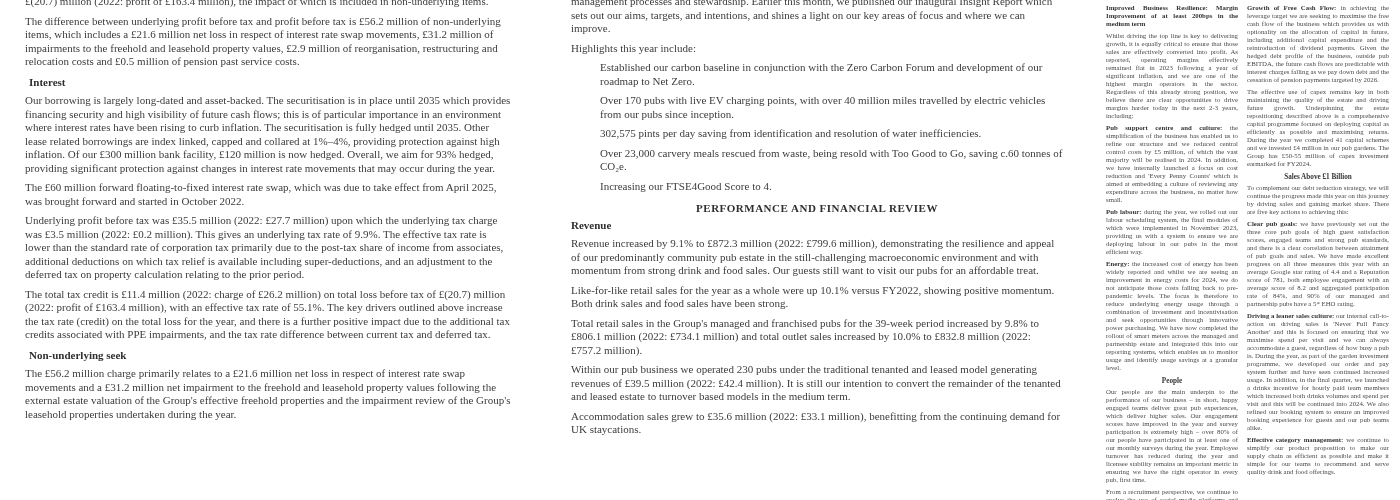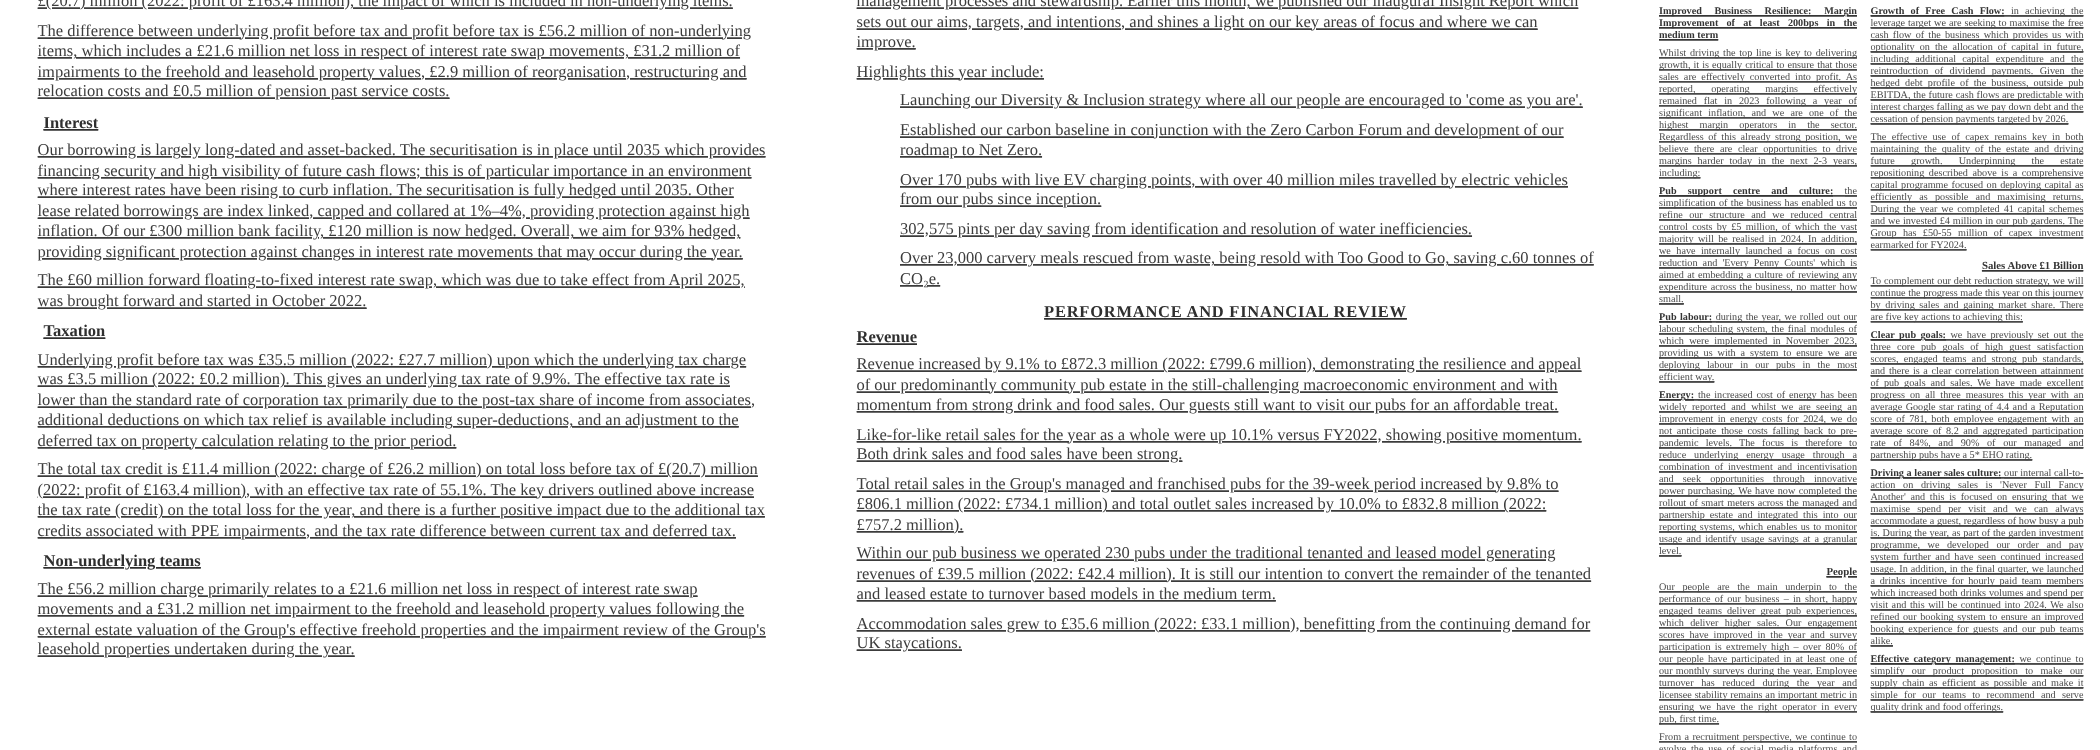--- a/index.html
+++ b/index.html
@@ -1,61 +1,60 @@
 <!DOCTYPE html>
 <html><head>
 <meta charset="utf-8">
 <style>
-  * { margin:0; padding:0; box-sizing:border-box;text-decoration:underline; }
+  * { margin:0; padding:0; box-sizing:border-box; }
   html,body { width:1400px; height:500px; background:#ffffff; }
   body { font-family:"Liberation Serif", serif; color:#3c3c3c; overflow:hidden; }
   .page { position:relative; width:1400px; height:500px; background:#fff; overflow:hidden; }
   .col { position:absolute; top:0; height:510px; overflow:hidden; }
   .col1 { left:25px;  width:488px; font-size:11px; line-height:13.5px; }
   .col2 { left:571px; width:492px; font-size:11px; line-height:13.5px; }
   .col3 { left:1106px; width:132px; }
   .col4 { left:1247px; width:142px; }
   .col3, .col4 { font-size:6.8px; line-height:8px; text-align:justify; color:#494949; padding-top:4px; }
   .col1 p, .col2 p { margin-bottom:6px; }
   .clip-top { margin-top:-5px; }
   h3.sub { font-size:11px; font-weight:bold; color:#2f2f2f; margin:7px 4px 5px; }
   .perf-heading { font-size:11px; font-weight:bold; letter-spacing:.5px; color:#2f2f2f; margin:9px 0 2px;text-align:center; }
   .rev-heading { font-size:11px; font-weight:bold; color:#2f2f2f; margin:3px 0 5px; }
   .hl-item { margin-left:29px; margin-bottom:7px; }
   .col3 p, .col4 p { margin-bottom:4px; }
   .intro-bold { font-weight:bold; color:#353535; }
-  .tiny-heading { font-weight:bold; font-size:7.2px; color:#353535; margin:5px 0 3px; text-align:right; }
+  .tiny-heading { font-weight:bold; font-size:7.2px; color:#353535; margin:5px 0 3px; text-align:center; }
   .lead { font-weight:bold; color:#353535; }
 </style>
 </head>
 <body>
 
 <div class="page">
 
   <div class="col col1">
     <p class="clip-top">£(20.7) million (2022: profit of £163.4 million), the impact of which is included in non-underlying items.</p>
     <p>The difference between underlying profit before tax and profit before tax is £56.2 million of non-underlying items, which includes a £21.6 million net loss in respect of interest rate swap movements, £31.2 million of impairments to the freehold and leasehold property values, £2.9 million of reorganisation, restructuring and relocation costs and £0.5 million of pension past service costs.</p>
     <h3 class="sub">Interest</h3>
     <p>Our borrowing is largely long-dated and asset-backed. The securitisation is in place until 2035 which provides financing security and high visibility of future cash flows; this is of particular importance in an environment where interest rates have been rising to curb inflation. The securitisation is fully hedged until 2035. Other lease related borrowings are index linked, capped and collared at 1%–4%, providing protection against high inflation. Of our £300 million bank facility, £120 million is now hedged. Overall, we aim for 93% hedged, providing significant protection against changes in interest rate movements that may occur during the year.</p>
     <p>The £60 million forward floating-to-fixed interest rate swap, which was due to take effect from April 2025, was brought forward and started in October 2022.</p>
-    <h3 class="sub">Taxation</h3>
     <p>Underlying profit before tax was £35.5 million (2022: £27.7 million) upon which the underlying tax charge was £3.5 million (2022: £0.2 million). This gives an underlying tax rate of 9.9%. The effective tax rate is lower than the standard rate of corporation tax primarily due to the post-tax share of income from associates, additional deductions on which tax relief is available including super-deductions, and an adjustment to the deferred tax on property calculation relating to the prior period.</p>
     <p>The total tax credit is £11.4 million (2022: charge of £26.2 million) on total loss before tax of £(20.7) million (2022: profit of £163.4 million), with an effective tax rate of 55.1%. The key drivers outlined above increase the tax rate (credit) on the total loss for the year, and there is a further positive impact due to the additional tax credits associated with PPE impairments, and the tax rate difference between current tax and deferred tax.</p>
-    <h3 class="sub">Non-underlying teams</h3>
+    <h3 class="sub">Non-underlying seek</h3>
     <p>The £56.2 million charge primarily relates to a £21.6 million net loss in respect of interest rate swap movements and a £31.2 million net impairment to the freehold and leasehold property values following the external estate valuation of the Group's effective freehold properties and the impairment review of the Group's leasehold properties undertaken during the year.</p>
   </div>
 
   <div class="col col2">
     <p class="clip-top">management processes and stewardship. Earlier this month, we published our inaugural Insight Report which sets out our aims, targets, and intentions, and shines a light on our key areas of focus and where we can improve.</p>
     <p>Highlights this year include:</p>
-    <p class="hl-item">Launching our Diversity &amp; Inclusion strategy where all our people are encouraged to 'come as you are'.</p>
     <p class="hl-item">Established our carbon baseline in conjunction with the Zero Carbon Forum and development of our roadmap to Net Zero.</p>
     <p class="hl-item">Over 170 pubs with live EV charging points, with over 40 million miles travelled by electric vehicles from our pubs since inception.</p>
     <p class="hl-item">302,575 pints per day saving from identification and resolution of water inefficiencies.</p>
     <p class="hl-item">Over 23,000 carvery meals rescued from waste, being resold with Too Good to Go, saving c.60 tonnes of CO₂e.</p>
+    <p class="hl-item">Increasing our FTSE4Good Score to 4.</p>
     <h2 class="perf-heading">PERFORMANCE AND FINANCIAL REVIEW</h2>
     <h3 class="rev-heading">Revenue</h3>
     <p>Revenue increased by 9.1% to £872.3 million (2022: £799.6 million), demonstrating the resilience and appeal of our predominantly community pub estate in the still-challenging macroeconomic environment and with momentum from strong drink and food sales.  Our guests still want to visit our pubs for an affordable treat.</p>
     <p>Like-for-like retail sales for the year as a whole were up 10.1% versus FY2022, showing positive momentum. Both drink sales and food sales have been strong.</p>
     <p>Total retail sales in the Group's managed and franchised pubs for the 39-week period increased by 9.8% to £806.1 million (2022: £734.1 million) and total outlet sales increased by 10.0% to £832.8 million (2022: £757.2 million).</p>
     <p>Within our pub business we operated 230 pubs under the traditional tenanted and leased model generating revenues of £39.5 million (2022: £42.4 million). It is still our intention to convert the remainder of the tenanted and leased estate to turnover based models in the medium term.</p>
     <p>Accommodation sales grew to £35.6 million (2022: £33.1 million), benefitting from the continuing demand for UK staycations.</p>
   </div>
 
   <div class="col col3">

